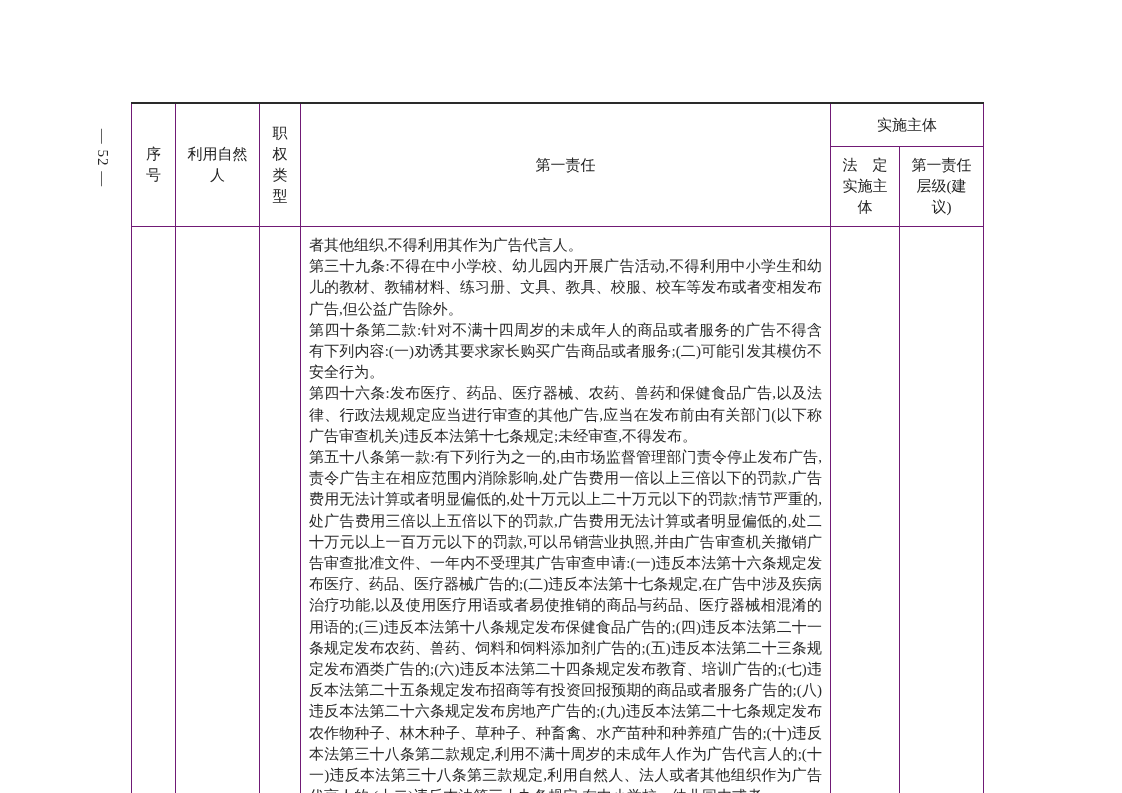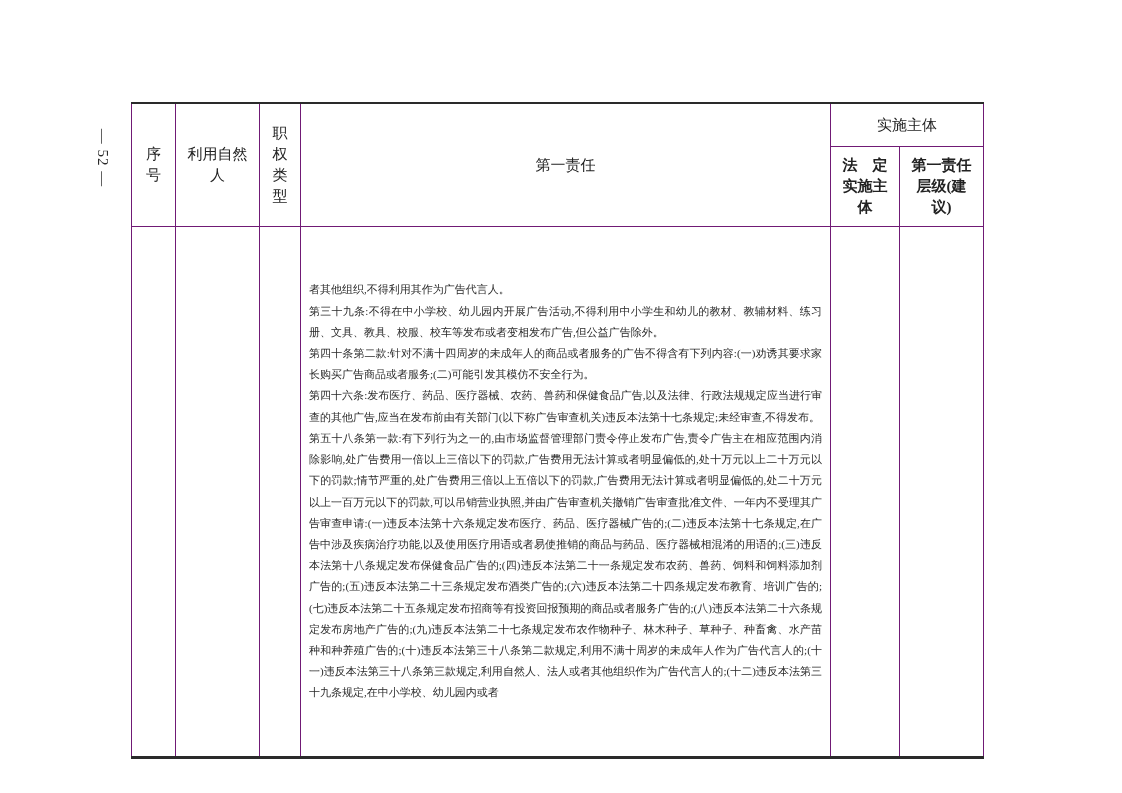--- a/index.html
+++ b/index.html
@@ -41,32 +41,32 @@
     vertical-align:middle;
     text-align:center;
     font-size:15px;
     color:#222222;
   }
   th.hdr{
     white-space:pre-line;
     line-height:21px;
   }
   tr.hdr-top th{height:26px;}
-  tr.hdr-sub th{height:49px;font-weight:bold;}
+  tr.hdr-sub th{height:49px;}
   td.body-cell{
     height:513px;
     vertical-align:top;
   }
   td.basis-cell{
     padding:14px 6px 0 7px;
     text-align:left;
   }
   .basis-cell p{
     margin:0;
-    font-size:11px;
+    font-size:15px;
     line-height:21.2px;
     text-align:justify;
     color:#2a2a2a;
   }
 </style>
 </head>
 <body>
 
 <div class="page-number">— 52 —</div>
 

